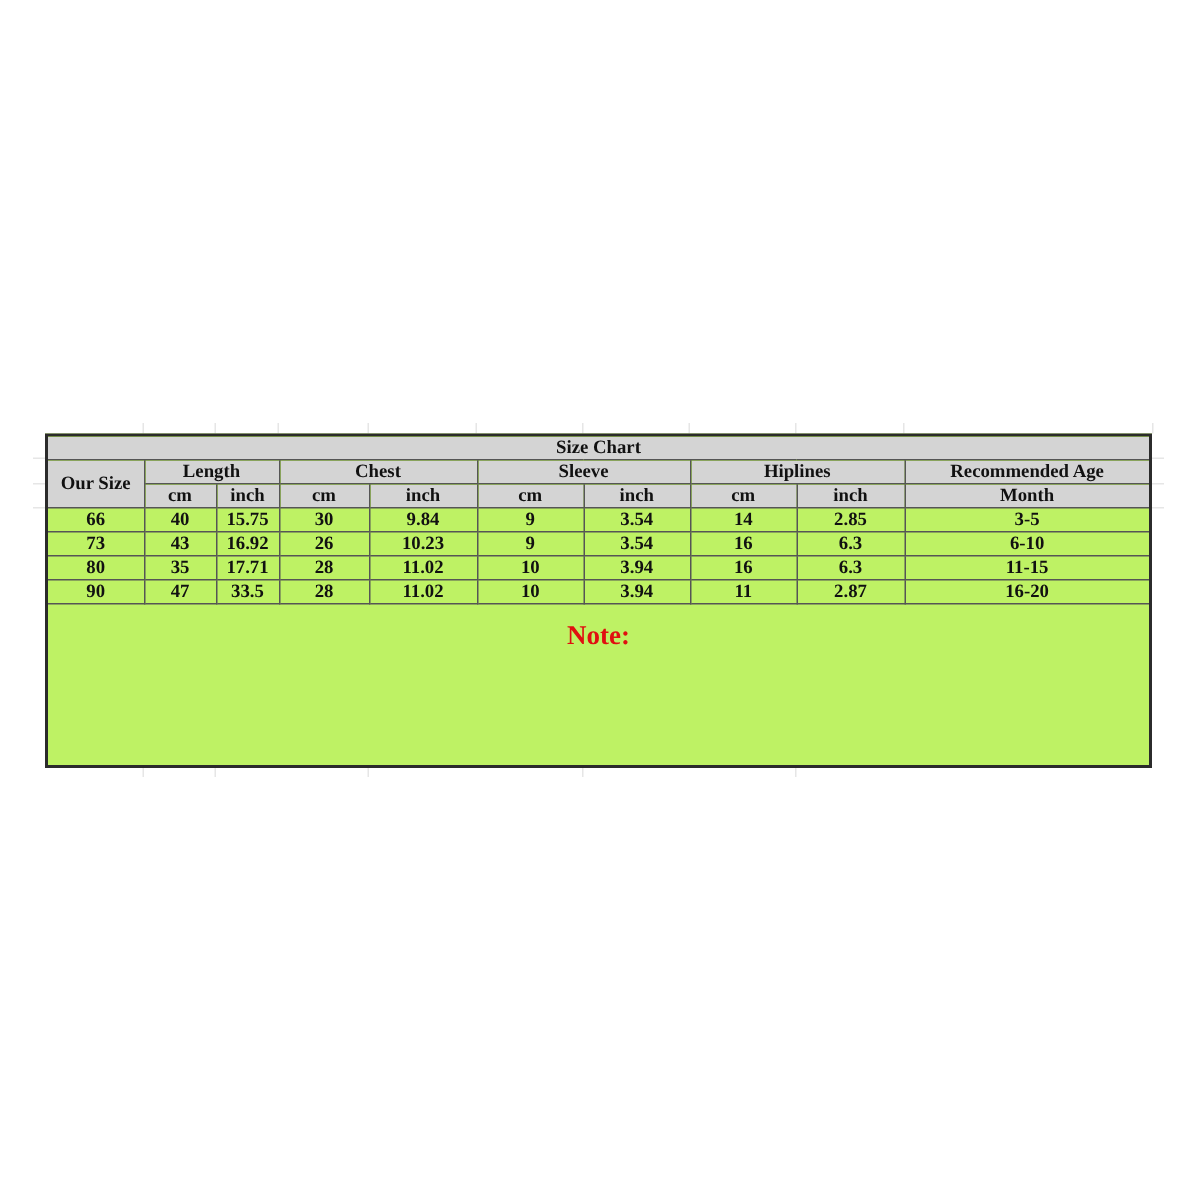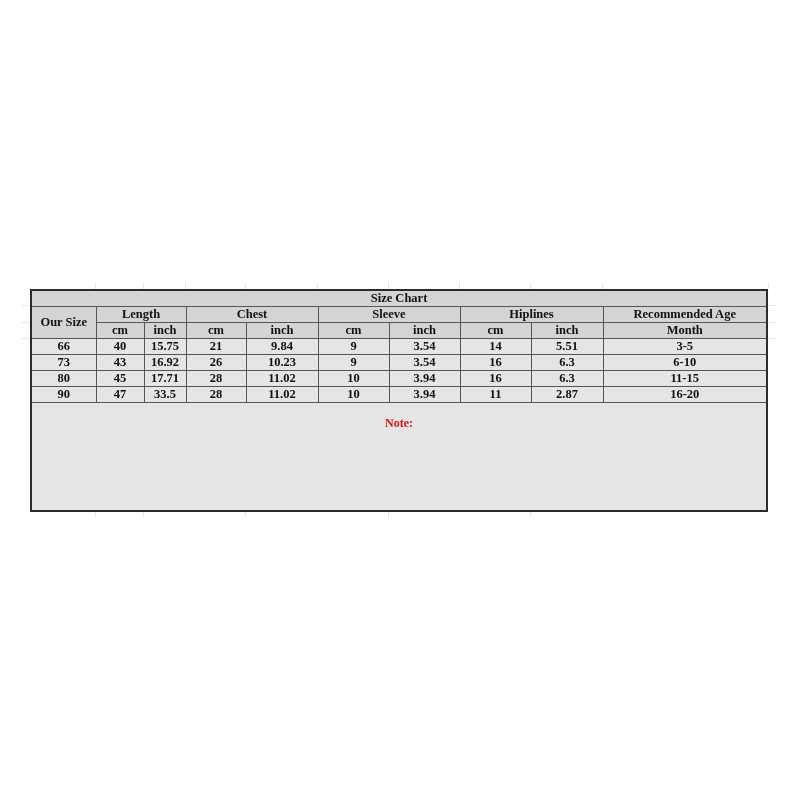--- a/index.html
+++ b/index.html
@@ -1,31 +1,31 @@
 <!DOCTYPE html>
 <html><head>
   <meta charset="utf-8">
   <style>
     html, body { margin: 0; padding: 0; background: #ffffff; }
     body { width: 800px; height: 800px; position: relative; overflow: hidden;
            font-family: "Liberation Serif", "DejaVu Serif", serif; }
     .grid-stub { position: absolute; background: #e6e6e6; }
     .sheet { position: absolute; left: 30px; top: 289px; width: 738px; height: 223px;
-             border: 2px solid #2b2b2b; border-right-width: 2px; box-sizing: border-box; background: #e5e5e5; }
+             border: 2px solid #2b2b2b; border-right-width: 2px; box-sizing: border-box; background: #bef264; }
     table.size { border-collapse: collapse; width: 100%; table-layout: fixed; }
     table.size td { border: 1px solid #555; text-align: center; font-weight: bold;
                     font-size: 12.5px; color: #111; padding: 0; height: 15px; line-height: 15px;
                     white-space: nowrap; overflow: hidden; }
     table.size tr:first-child td { border-top: none; }
     table.size td:first-child { border-left: none; }
     table.size td:last-child { border-right: none; }
     td.gray { background: #d4d4d4; }
     td.title { height: 15px; font-size: 12px; }
     td.ours { font-size: 13px; }
-    .notes { text-align: center; color: #e01010; font-weight: bold; font-size: 12px;
+    .notes { text-align: center; color: #e01010; font-weight: bold; font-size: 18px;
              line-height: 18px; padding-top: 11px; }
     .notes div { white-space: nowrap; }
   </style>
 </head>
 <body>
 
 <div class="grid-stub" style="left:95px;top:282px;width:1px;height:7px"></div>
 <div class="grid-stub" style="left:143px;top:282px;width:1px;height:7px"></div>
 <div class="grid-stub" style="left:185px;top:282px;width:1px;height:7px"></div>
 <div class="grid-stub" style="left:245px;top:282px;width:1px;height:7px"></div>
@@ -81,43 +81,43 @@
       <td class="gray">cm</td>
       <td class="gray">inch</td>
       <td class="gray">cm</td>
       <td class="gray">inch</td>
       <td class="gray">Month</td>
     </tr>
     <tr>
       <td>66</td>
       <td>40</td>
       <td>15.75</td>
-      <td>21</td>
+      <td>30</td>
       <td>9.84</td>
       <td>9</td>
       <td>3.54</td>
       <td>14</td>
-      <td>5.51</td>
+      <td>2.85</td>
       <td>3-5</td>
     </tr>
     <tr>
       <td>73</td>
       <td>43</td>
       <td>16.92</td>
       <td>26</td>
       <td>10.23</td>
       <td>9</td>
       <td>3.54</td>
       <td>16</td>
       <td>6.3</td>
       <td>6-10</td>
     </tr>
     <tr>
       <td>80</td>
-      <td>45</td>
+      <td>35</td>
       <td>17.71</td>
       <td>28</td>
       <td>11.02</td>
       <td>10</td>
       <td>3.94</td>
       <td>16</td>
       <td>6.3</td>
       <td>11-15</td>
     </tr>
     <tr>

